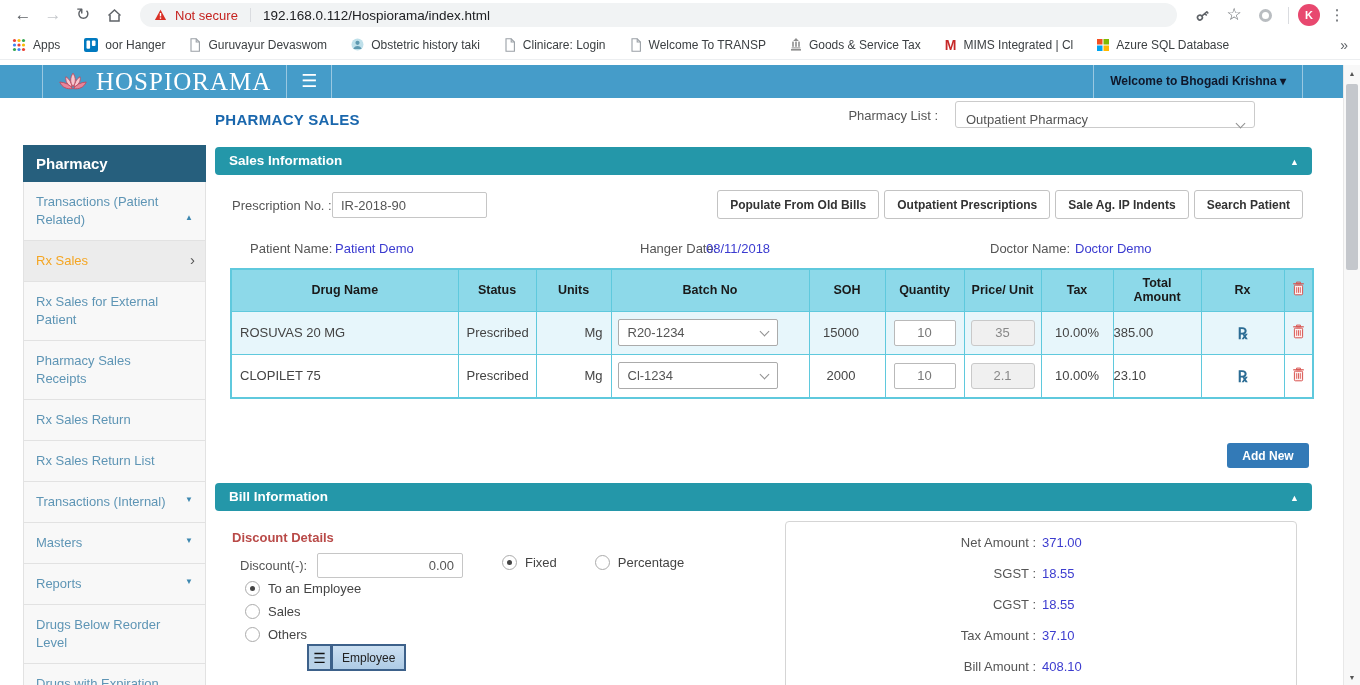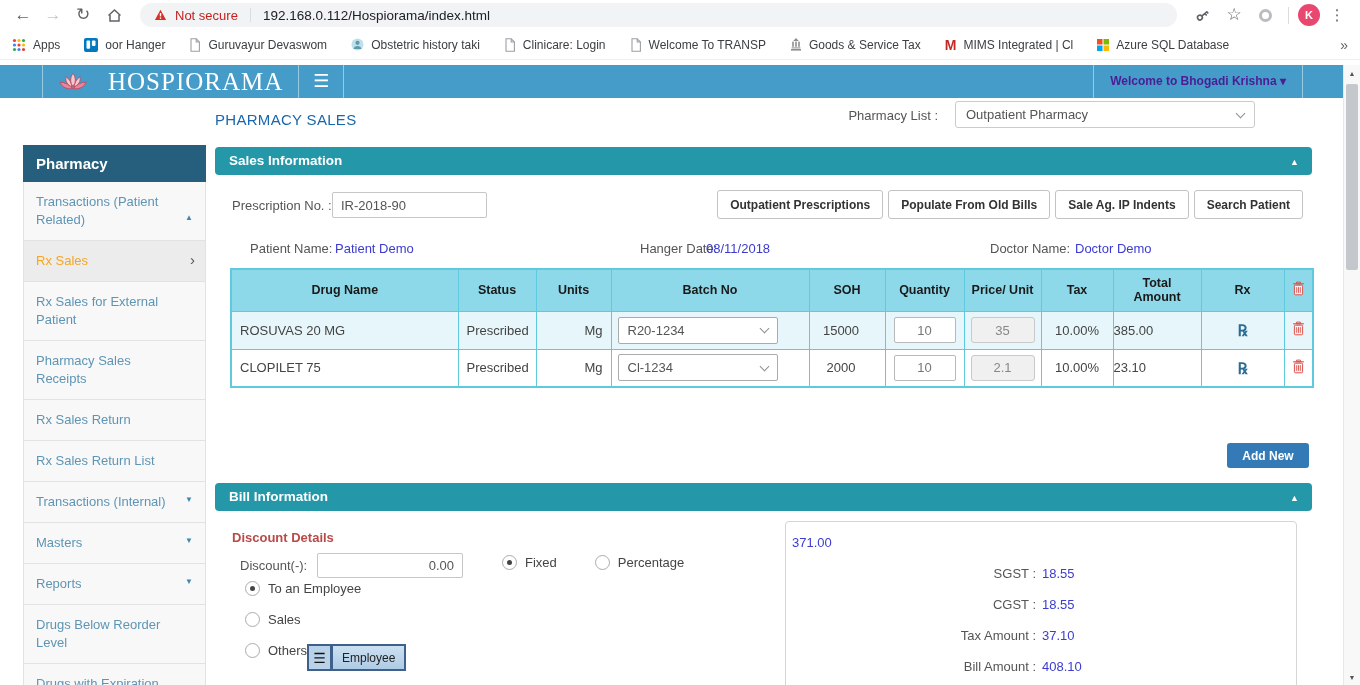--- a/index.html
+++ b/index.html
@@ -25,31 +25,31 @@
   #bookmarks-list{display:flex;align-items:center;gap:24px;overflow:hidden}
   .bm-item{display:flex;align-items:center;gap:7px;cursor:pointer;flex:none}
   .bm-label{font-size:12px;color:#3C4043;white-space:nowrap}
   .bm-ic{display:flex;align-items:center}
   .bm-overflow{margin-left:auto;color:#5F6368;font-size:14px;cursor:pointer}
 
   
   .app-header{position:absolute;top:65px;left:0;width:1343px;height:33px;background:#459CC9;display:flex;align-items:center}
   .hd-spacer{width:42px;flex:none}
   .hd-sep{width:1px;height:33px;background:rgba(255,255,255,.45);flex:none}
-  .brand{display:flex;align-items:center;gap:20px;padding:0 15px;cursor:pointer}
+  .brand{display:flex;align-items:center;gap:8px;padding:0 15px;cursor:pointer}
   .brand-text{font-family:"Liberation Serif",serif;color:#fff;font-size:25px;letter-spacing:1px;line-height:33px}
   .burger{color:#fff;font-size:18px;padding:0 14px;line-height:31px;cursor:pointer}
   .welcome{margin-left:auto;display:flex;align-items:center;height:33px}
-  .welcome-inner{color:#4c1d95;font-size:12px;font-weight:bold;padding:0 16px;line-height:33px;cursor:pointer;white-space:nowrap}
+  .welcome-inner{color:#0f172a;font-size:12px;font-weight:bold;padding:0 16px;line-height:33px;cursor:pointer;white-space:nowrap}
   .hd-end{width:40px;flex:none}
 
   
-  .page-title{position:absolute;left:215px;top:111px;color:#1A67AD;font-size:15px;font-weight:normal;letter-spacing:.3px}
+  .page-title{position:absolute;left:215px;top:111px;color:#1A67AD;font-size:15px;font-weight:bold;letter-spacing:.3px}
   .plist-label{position:absolute;left:828px;top:108px;width:110px;text-align:right;color:#555;font-size:13px}
-  .plist-select{position:absolute;left:955px;top:101px;width:300px;height:27px;background:#fff;border:1px solid #CBCBCB;border-radius:3px;display:flex;align-items:center;justify-content:space-between;padding:0 10px;font-size:13px;color:#555;cursor:pointer}
+  .plist-select{position:absolute;left:955px;top:101px;width:300px;height:27px;background:#fff;border:1px solid #CBCBCB;border-radius:3px;display:flex;align-items:flex-end;justify-content:space-between;padding:0 10px;font-size:13px;color:#555;cursor:pointer}
   .chev{width:7px;height:7px;border-right:1.5px solid #909090;border-bottom:1.5px solid #909090;transform:rotate(45deg);margin-top:-3px;flex:none}
 
   
   .sidebar{position:absolute;left:23px;top:145px;width:183px}
   .sb-header{height:37px;background:#265F7D;color:#fff;font-size:15px;font-weight:bold;line-height:37px;padding-left:13px}
   .sb-list{border:1px solid #E2E2E2;border-top:none}
   .sb-item{position:relative;background:#F8F8F8;border-bottom:1px solid #E2E2E2;padding:11px 26px 11px 12px;color:#5E95B5;font-size:13px;line-height:18px;cursor:pointer}
   .sb-item.lv1{}
   .sb-item.active{background:#ECECEC;color:#F5A623}
   .sb-caret{position:absolute;right:12px;bottom:13px;font-size:8px;color:#3E88B0}
@@ -76,33 +76,33 @@
   .drug-table td{height:38px;font-size:13px;color:#444;background:#fff}
   .drug-table tr.alt td{background:#E7F6FB}
   .c0{width:227px}.c1{width:78px}.c2{width:75px}.c3{width:198px}.c4{width:76px}.c5{width:79px}.c6{width:77px}.c7{width:72px}.c8{width:88px}.c9{width:83px}.c10{width:29px}
   .cell-drug,.cell-status{padding-left:8px}
   .cell-units{text-align:right;padding-right:8px}
   .cell-soh{text-align:center;padding-right:12px;color:#333}
   .cell-tax{text-align:center;color:#7E7EA0;font-size:12px}
   .cell-total{text-align:left;padding-right:8px;color:#3333CC}
   .cell-rx,.cell-del{text-align:center}
   .batch-select{width:160px;height:27px;margin-left:6px;background:#fff;border:1px solid #ABABAB;border-radius:2px;display:flex;align-items:center;justify-content:space-between;padding:0 9px;font-size:13px;color:#555;cursor:pointer}
-  .qty-input{width:62px;height:26px;border:1px solid #B9B9B9;border-radius:2px;text-align:center;font-size:13px;color:#777;display:block;margin:0 auto;font-family:inherit;background:#fff}
+  .qty-input{width:62px;height:26px;border:1px solid #B9B9B9;border-radius:2px;text-align:center;font-size:13px;color:#777;display:block;margin:8px auto;font-family:inherit;background:#fff}
   .price-input{width:64px;height:26px;border:1px solid #C9C9C9;border-radius:3px;text-align:center;font-size:13px;color:#888;display:block;margin:0 auto;background:#F0F0F0;font-family:inherit}
   .rx-glyph{font-size:16px;color:#2B6C94;font-weight:bold;cursor:pointer}
   .trash{cursor:pointer;display:inline-block;vertical-align:middle}
 
   .add-new{position:absolute;left:1012px;top:296px;width:82px;height:25px;background:#337AB7;border:none;border-radius:3px;color:#fff;font-size:12px;font-weight:bold;cursor:pointer;font-family:inherit}
 
   
   .disc-title{position:absolute;left:17px;top:383px;color:#B94A48;font-size:13px;font-weight:bold}
   .disc-label{position:absolute;left:25px;top:411px;font-size:13px;color:#555}
   .disc-input{position:absolute;left:102px;top:406px;width:146px;height:25px;border:1px solid #C6C6C6;border-radius:2px;text-align:right;padding:0 8px;font-size:13px;color:#555;font-family:inherit}
   #discount-type-radios{position:absolute;left:287px;top:408px;display:flex;gap:38px}
-  #discount-to-radios{position:absolute;left:30px;top:434px;display:flex;flex-direction:column;gap:16px}
+  #discount-to-radios{position:absolute;left:30px;top:434px;display:flex;flex-direction:column;gap:8px}
   .radio-opt{display:flex;align-items:center;gap:8px;font-size:13px;color:#444;cursor:pointer}
   .radio{width:15px;height:15px;border-radius:50%;border:1px solid #ABABAB;background:#fff;position:relative;flex:none}
   .radio.checked::after{content:"";position:absolute;left:4px;top:4px;width:5px;height:5px;border-radius:50%;background:#444}
   .employee-btn{position:absolute;left:92px;top:497px;display:flex;height:27px;cursor:pointer}
   .emp-ic{width:25px;background:#B9D2E8;border:2px solid #3D618A;display:flex;align-items:center;justify-content:center;font-size:14px;color:#111}
   .emp-label{padding:0 9px;background:linear-gradient(#CCE0F2,#AECBE5);border:2px solid #3D618A;border-left:1px solid #3D618A;display:flex;align-items:center;font-size:12px;color:#222}
 
   .amounts-box{position:absolute;left:570px;top:374px;width:512px;height:200px;background:#fff;border:1px solid #D5D5D5;border-radius:4px;padding-top:5px}
   .amt-row{height:31px;display:flex;align-items:center}
   .amt-label{width:250px;text-align:right;font-size:13px;color:#555}
@@ -307,22 +307,22 @@
 
     <div class="panel-h" id="sales-panel">
       <span>Sales Information</span>
       <span class="collapse">▲</span>
     </div>
 
     <div class="rx-label">Prescription No. :</div>
     <input class="rx-input" value="IR-2018-90" style="">
 
     <div class="action-buttons" id="action-buttons">
+        <button class="act-btn">Populate From Old Bills</button>
         <button class="act-btn">Outpatient Prescriptions</button>
-        <button class="act-btn">Populate From Old Bills</button>
         <button class="act-btn">Sale Ag. IP Indents</button>
         <button class="act-btn">Search Patient</button>
       </div>
 
     <span class="pr-label" style="left:35px">Patient Name:</span>
     <span class="pr-value" style="left:120px">Patient Demo</span>
     <span class="pr-label" style="left:425px">Hanger Date:</span>
     <span class="pr-value" style="left:491px">08/11/2018</span>
     <span class="pr-label" style="left:775px">Doctor Name:</span>
     <span class="pr-value" style="left:860px">Doctor Demo</span>
@@ -454,20 +454,21 @@
         </div>
       </div>
 
     <div class="employee-btn">
       <span class="emp-ic">☰</span>
       <span class="emp-label">Employee</span>
     </div>
 
     <div class="amounts-box" id="amounts-box">
         <div class="amt-row">
+          <span class="amt-label">Net Amount :</span>
           <span class="amt-value">371.00</span>
         </div>
         <div class="amt-row">
           <span class="amt-label">SGST :</span>
           <span class="amt-value">18.55</span>
         </div>
         <div class="amt-row">
           <span class="amt-label">CGST :</span>
           <span class="amt-value">18.55</span>
         </div>

